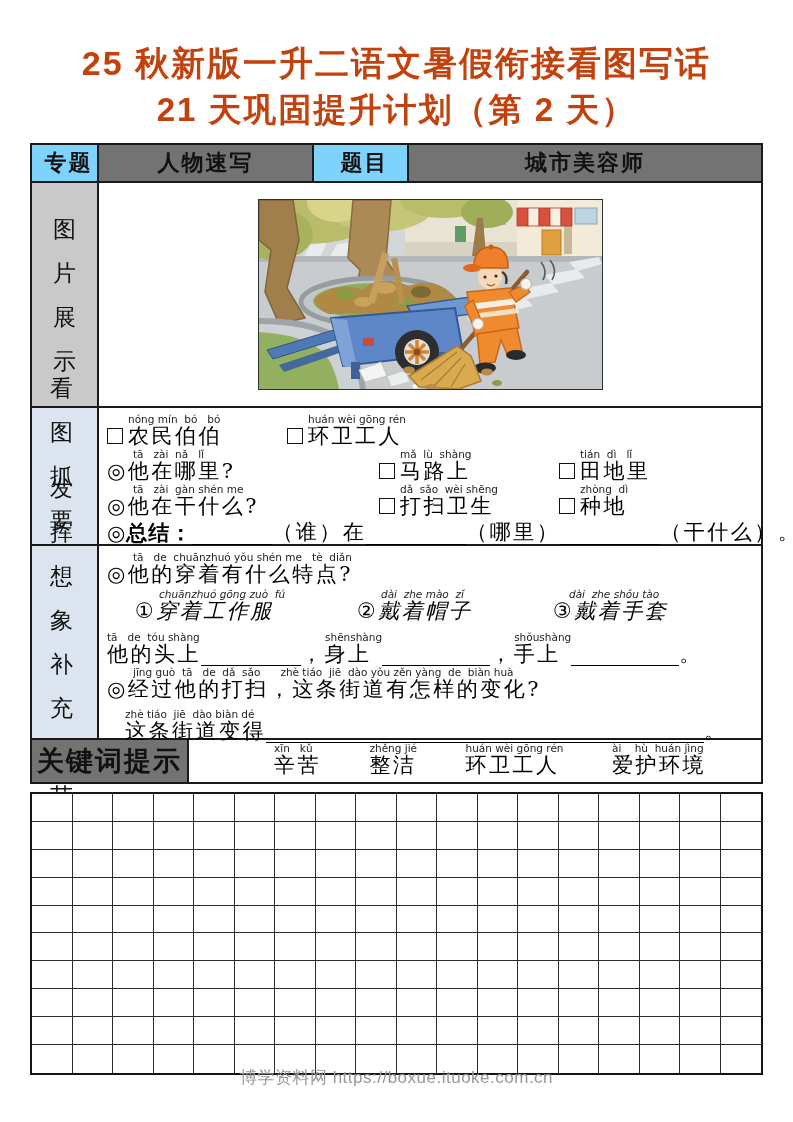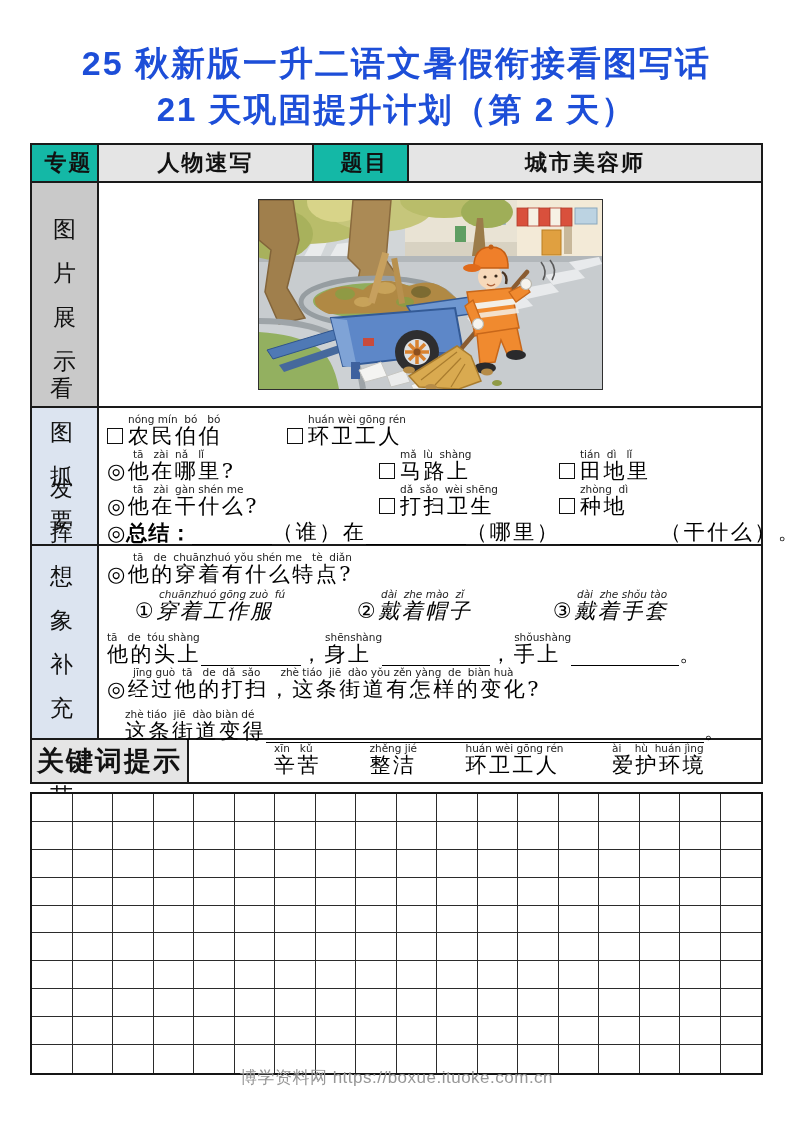--- a/index.html
+++ b/index.html
@@ -1,34 +1,34 @@
 <!DOCTYPE html>
 <html><head>
 <meta charset="utf-8">
 <style>
   html,body{margin:0;padding:0;background:#ffffff;}
   body{width:793px;height:1122px;position:relative;font-family:"Liberation Sans","DejaVu Sans",sans-serif;color:#111;}
   .sheet{position:absolute;inset:0;}
 
   
-  .titles{position:absolute;top:40px;left:0;width:793px;text-align:center;font-weight:800;letter-spacing:2px;color:#1d4ed8;}
+  .titles{position:absolute;top:40px;left:0;width:793px;text-align:center;font-weight:800;letter-spacing:2px;color:#c2410c;}
   .titles .t1{font-size:34px;line-height:46px;}
   .titles .t2{font-size:33px;line-height:48px;}
 
   
   .tbl{position:absolute;left:30px;top:143px;width:733px;border:2px solid #1a1a1a;box-sizing:border-box;background:#fff;}
   .row{display:flex;border-top:2px solid #1a1a1a;box-sizing:border-box;}
   .row:first-child{border-top:none;}
   .cell{box-sizing:border-box;border-left:2px solid #1a1a1a;}
   .cell:first-child{border-left:none;}
 
   .hdr-row{height:36px;align-items:stretch;}
   .hdr-cell{display:flex;align-items:center;justify-content:center;font-weight:700;font-size:22px;letter-spacing:2px;}
-  .bg-blue{background:#14b8a6;padding-left:8px;}
-  .bg-cream{background:#e5e5e5;}
+  .bg-blue{background:#7dd3fc;padding-left:8px;}
+  .bg-cream{background:#737373;}
   .bg-gray{background:#c9c9c9;}
   .bg-lblue{background:#dce4f0;}
 
   .w65{width:65px;flex:none;}
   .w215{width:215px;flex:none;}
   .w95{width:95px;flex:none;}
   .w155{width:155px;flex:none;}
   .grow{flex:1;}
 
   .side-label{display:flex;align-items:center;justify-content:center;font-weight:400;font-size:23px;line-height:44px;text-align:center;}
@@ -301,21 +301,21 @@
         <div class="irow ind28 h38">
           <div class="icol1">
               <div class="py" style="margin-left:24px">chuānzhuó gōng zuò  fú</div>
               <div class="hz">①穿着工作服</div>
             </div>
           <div class="icol2">
               <div class="py" style="margin-left:24px">dài  zhe mào  zǐ</div>
               <div class="hz">②戴着帽子</div>
             </div>
           <div>
-              <div class="py" style="margin-left:24px">dài  zhe shǒu tào</div>
+              <div class="py" style="margin-left:16px">dài  zhe shǒu tào</div>
               <div class="hz">③戴着手套</div>
             </div>
         </div>
 
         <div class="fillrow h40">
           <span class="unit"><span class="py" style="display:block">tā   de  tóu shàng</span><span class="hz">他的头上</span></span>
           <span class="blank b100"></span>
           <span class="unit"><span class="py" style="display:block;margin-left:24px">shēnshàng</span><span class="hz">，身上</span></span>
           <span class="blank b105"></span>
           <span class="unit"><span class="py" style="display:block;margin-left:24px">shǒushàng</span><span class="hz">，手上</span></span>

